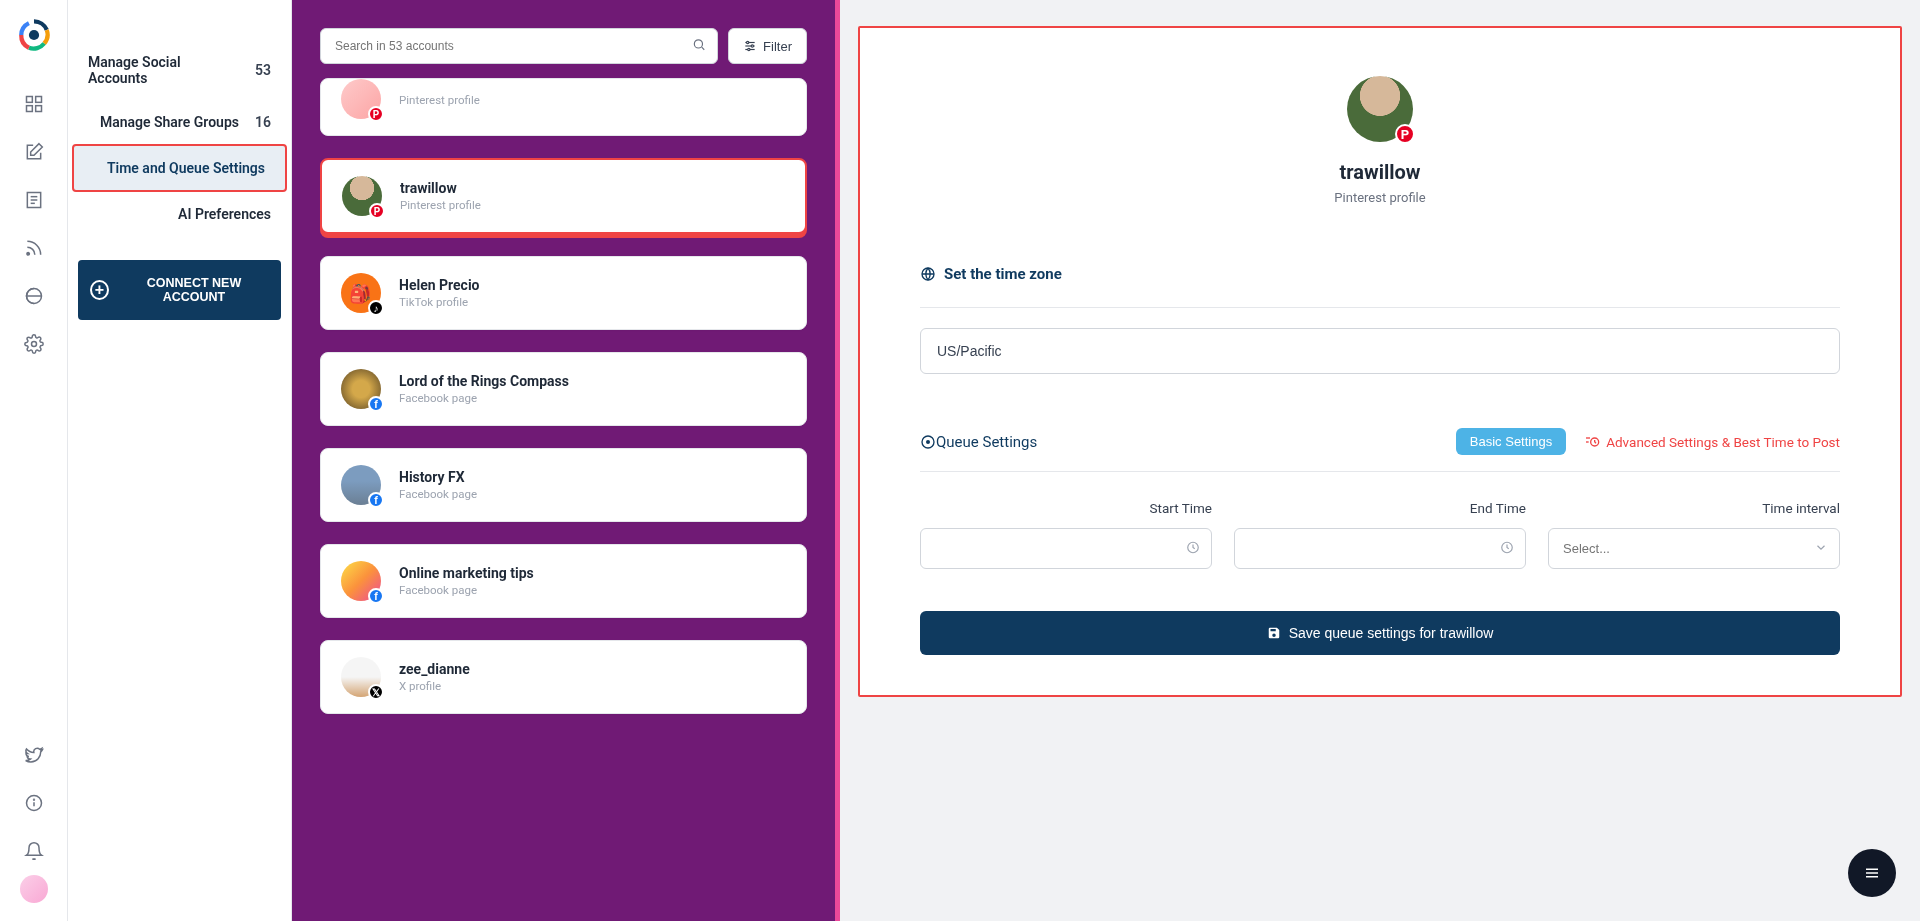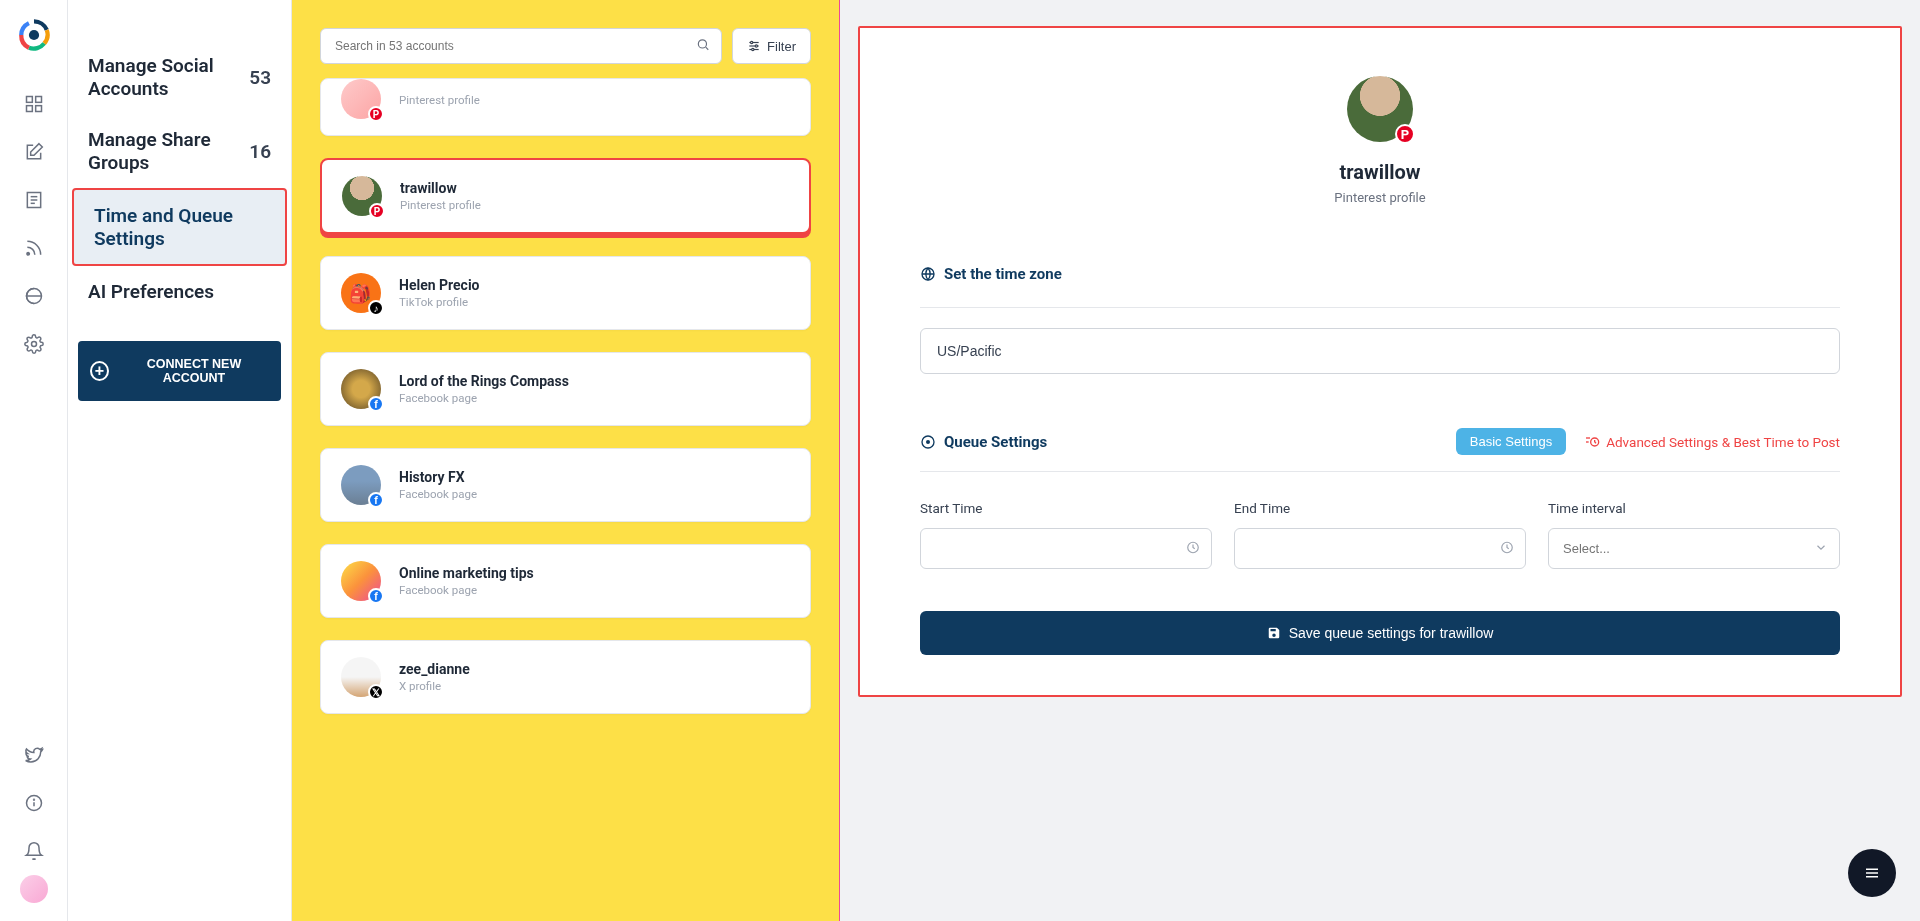--- a/index.html
+++ b/index.html
@@ -10,28 +10,28 @@
     .icon-rail { width: 68px; background: #fff; border-right: 1px solid #e5e7eb; display: flex; flex-direction: column; align-items: center; padding-top: 18px; }
     .logo { width: 34px; height: 34px; margin-bottom: 28px; position: relative; }
     .logo svg { width: 100%; height: 100%; }
     .rail-icon { width: 24px; height: 24px; margin: 12px 0; color: #6b7280; cursor: pointer; display: flex; align-items: center; justify-content: center; }
     .rail-icon svg { width: 20px; height: 20px; stroke: currentColor; fill: none; stroke-width: 1.8; }
     .rail-spacer { flex: 1; }
     .rail-avatar { width: 28px; height: 28px; border-radius: 50%; background: linear-gradient(135deg,#fbcfe8,#f9a8d4); margin-bottom: 18px; }
     
     
     .sidebar { width: 224px; background: #fff; border-right: 1px solid #e5e7eb; padding-top: 40px; display: flex; flex-direction: column; }
-    .side-item { display: flex; justify-content: flex-start; align-items: center; padding: 14px 20px; font-size: 19px; font-weight: 600; color: #1f2937; cursor: pointer; gap: 16px; }
+    .side-item { display: flex; justify-content: flex-end; align-items: center; padding: 14px 20px; font-size: 14px; font-weight: 600; color: #1f2937; cursor: pointer; gap: 16px; }
     .side-item .count { color: #374151; font-weight: 600; }
     .side-item.active { background: #e8eef4; color: #0f3a5f; border: 2px solid #ef4444; border-radius: 4px; margin: 0 4px; }
     .connect-btn { margin: 24px 10px; background: #0f3a5f; color: #fff; border: none; border-radius: 4px; padding: 16px 12px; font-size: 12.5px; font-weight: 700; display: flex; align-items: center; gap: 10px; cursor: pointer; }
     .connect-btn .plus { width: 20px; height: 20px; border: 2px solid #fff; border-radius: 50%; display: flex; align-items: center; justify-content: center; font-size: 16px; line-height: 1; }
     
     
-    .accounts-col { width: 548px; background: #fde047; padding: 28px; position: relative; border-right: 1px solid #ec4899; overflow-y: auto; }
+    .accounts-col { width: 548px; background: #701a75; padding: 28px; position: relative; border-right: 5px solid #ec4899; overflow-y: auto; }
     .search-row { display: flex; gap: 10px; margin-bottom: 14px; }
     .search-box { flex: 1; position: relative; }
     .search-box input { width: 100%; padding: 10px 36px 10px 14px; border: 1px solid #d1d5db; border-radius: 6px; font-size: 12px; color: #6b7280; background:#fff; }
     .search-box .mag { position: absolute; right: 12px; top: 50%; transform: translateY(-50%); color: #6b7280; }
     .filter-btn { padding: 1px 14px; border: 1px solid #d1d5db; background: #fff; border-radius: 6px; font-size: 13px; color: #374151; display: flex; align-items: center; gap: 6px; cursor: pointer; }
     
     .account-card { background: #fff; border: 1px solid #e5e7eb; border-radius: 8px; padding: 16px 20px; margin-bottom: 22px; display: flex; align-items: center; gap: 18px; box-shadow: 0 1px 2px rgba(0,0,0,0.03); cursor: pointer; }
     .account-card.partial { padding-top: 0; }
     .account-card.selected { border: 2px solid #ef4444; box-shadow: 0 4px 0 #ef4444; }
     .avatar-wrap { position: relative; width: 40px; height: 40px; }
@@ -61,28 +61,28 @@
     .profile-name { font-size: 20px; font-weight: 700; color: #1f2937; margin-bottom: 6px; }
     .profile-sub { font-size: 13px; color: #6b7280; }
     
     .section-title { display: flex; align-items: center; gap: 8px; color: #0f3a5f; font-size: 15px; font-weight: 700; margin-bottom: 24px; }
     .section-title svg { width: 16px; height: 16px; fill: #0f3a5f; }
     .hr { height: 1px; background: #e5e7eb; margin-bottom: 20px; }
     
     .tz-input { width: 100%; padding: 14px 16px; border: 1px solid #d1d5db; border-radius: 6px; font-size: 14px; color: #374151; margin-bottom: 54px; }
     
     .queue-header { display: flex; align-items: center; justify-content: space-between; margin-bottom: 16px; }
-    .queue-header .left { display: flex; align-items: center; gap: 8px; color: #0f3a5f; font-size: 15px; font-weight: 700; }
+    .queue-header .left { display: flex; align-items: center; color: #0f3a5f; font-size: 15px; font-weight: 400; }
     .basic-pill { background: #4db3e6; color: #fff; border: none; padding: 6px 14px; border-radius: 6px; font-size: 13px; font-weight: 500; cursor: pointer; }
     .adv-link { display: flex; align-items: center; gap: 6px; color: #ef4444; font-size: 13.5px; cursor: pointer; }
     .adv-link svg { width: 16px; height: 16px; stroke: #ef4444; fill: none; stroke-width: 2; }
     
     .time-row { display: flex; gap: 22px; margin-top: 28px; margin-bottom: 42px; }
     .time-field { flex: 1; }
-    .time-field label { display: block; font-size: 13.5px; color: #374151; margin-bottom: 12px; }
+    .time-field label { display: block; font-size: 13.5px; color: #374151; margin-bottom: 12px; text-align: right; }
     .time-input-wrap { position: relative; }
     .time-input { width: 100%; padding: 12px 36px 12px 14px; border: 1px solid #d1d5db; border-radius: 6px; font-size: 13px; background: #fff; }
     .clock-icon { position: absolute; right: 12px; top: 50%; transform: translateY(-50%); color: #9ca3af; }
     .select-wrap { position: relative; }
     .select-wrap .chev { position: absolute; right: 12px; top: 50%; transform: translateY(-50%); color: #9ca3af; }
     
     .save-btn { width: 100%; background: #0f3a5f; color: #fff; border: none; border-radius: 6px; padding: 14px; font-size: 14px; font-weight: 500; display: flex; align-items: center; justify-content: center; gap: 8px; cursor: pointer; }
     
     .fab { position: fixed; bottom: 24px; right: 24px; width: 48px; height: 48px; border-radius: 50%; background: #111827; color: #fff; display: flex; align-items: center; justify-content: center; font-size: 18px; cursor: pointer; }
   </style>

